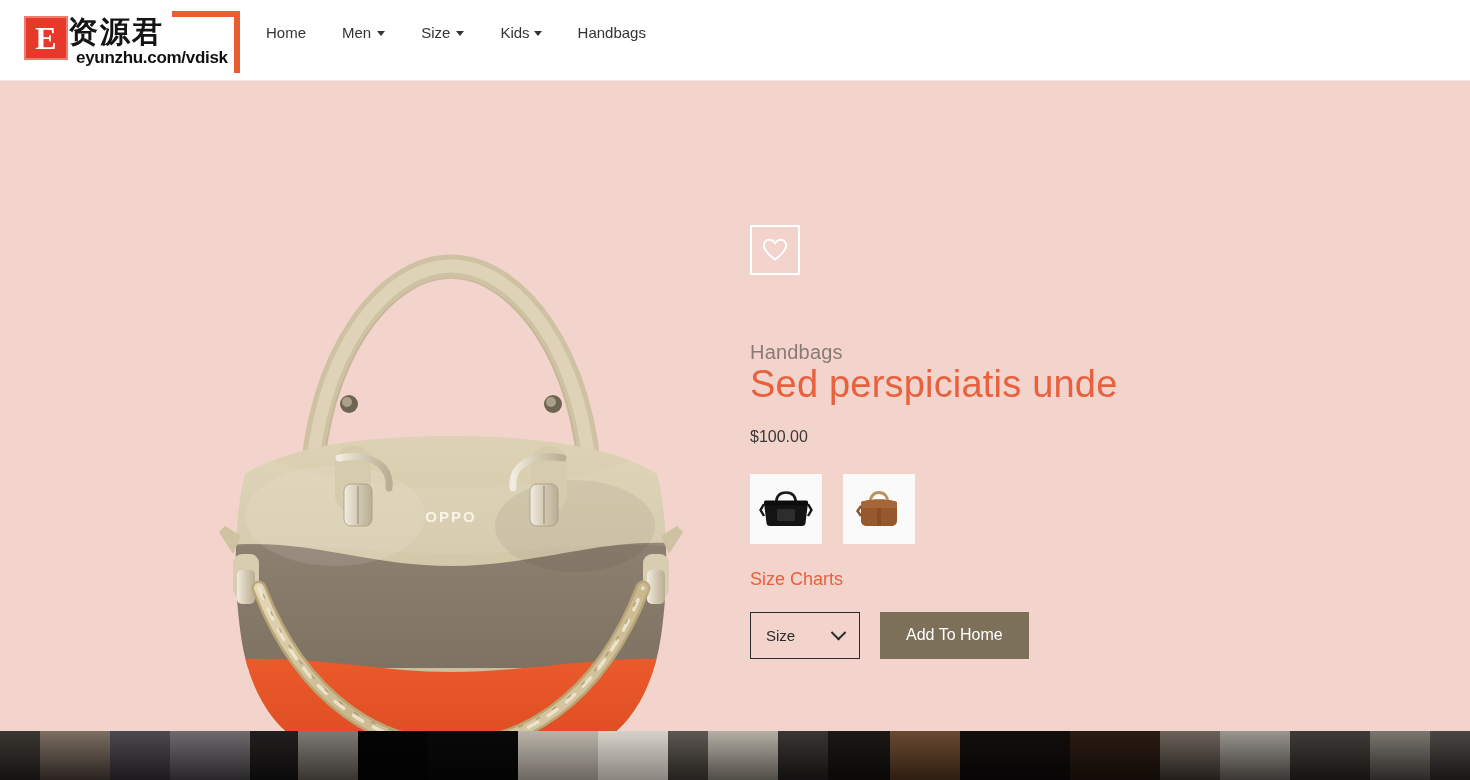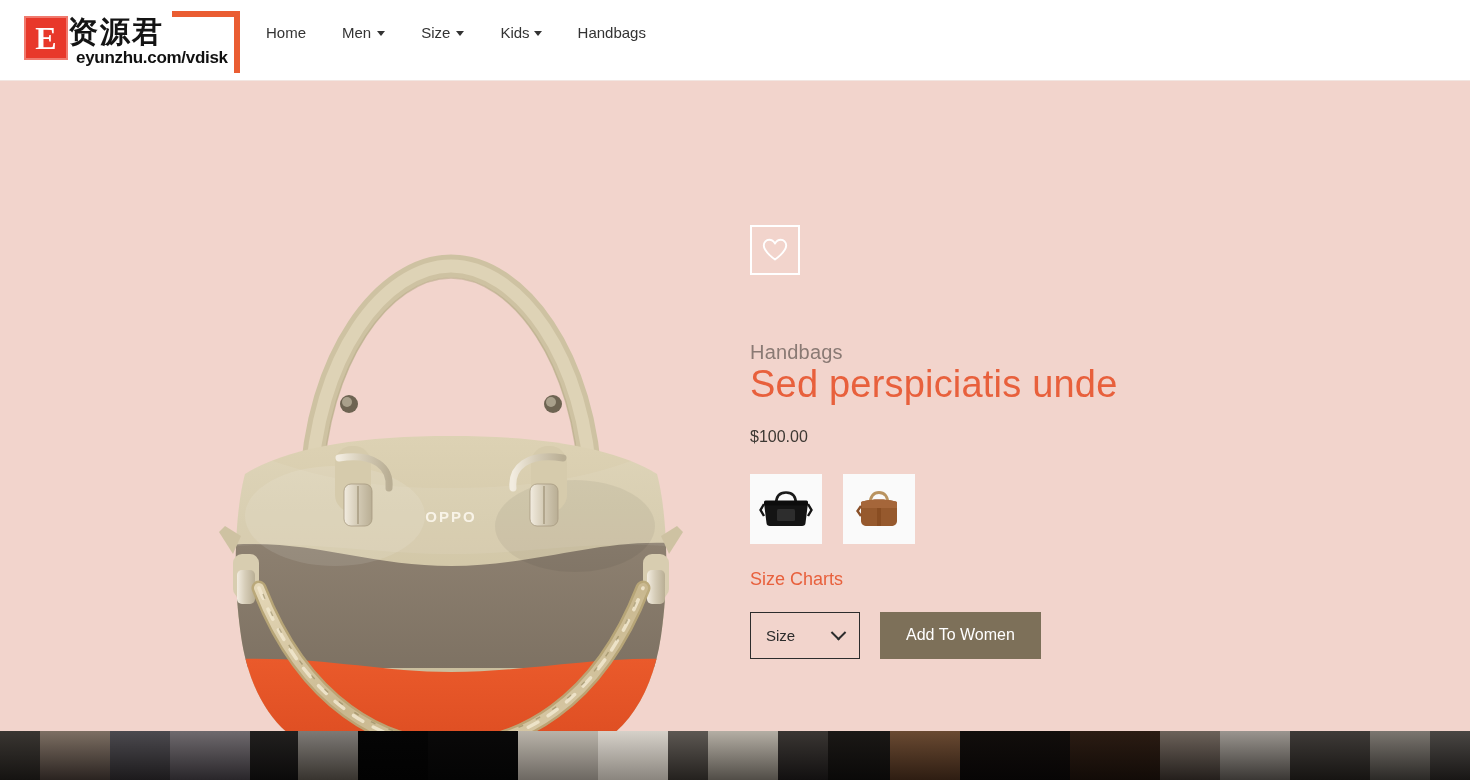--- a/index.html
+++ b/index.html
@@ -371,21 +371,21 @@
 
     </div>
 
     <div class="size-charts">Size Charts</div>
 
     <div class="buy-row">
       <div class="size-select">
         <span>Size</span>
         <i class="chev"></i>
       </div>
-      <button class="add-cart">Add To Women</button>
+      <button class="add-cart">Add To Home</button>
     </div>
 
   </div>
 </div>
 
 <div class="bottom-strip">
   <div class="bs-col" style="left:0;width:40px;background:linear-gradient(180deg,#3a3632,#151311);"></div>
   <div class="bs-col" style="left:40px;width:70px;background:linear-gradient(180deg,#7d6f63,#2a2320);"></div>
   <div class="bs-col" style="left:110px;width:60px;background:linear-gradient(180deg,#4c4a4f,#1c1a1c);"></div>
   <div class="bs-col" style="left:170px;width:80px;background:linear-gradient(180deg,#6f6a6e,#29262a);"></div>

